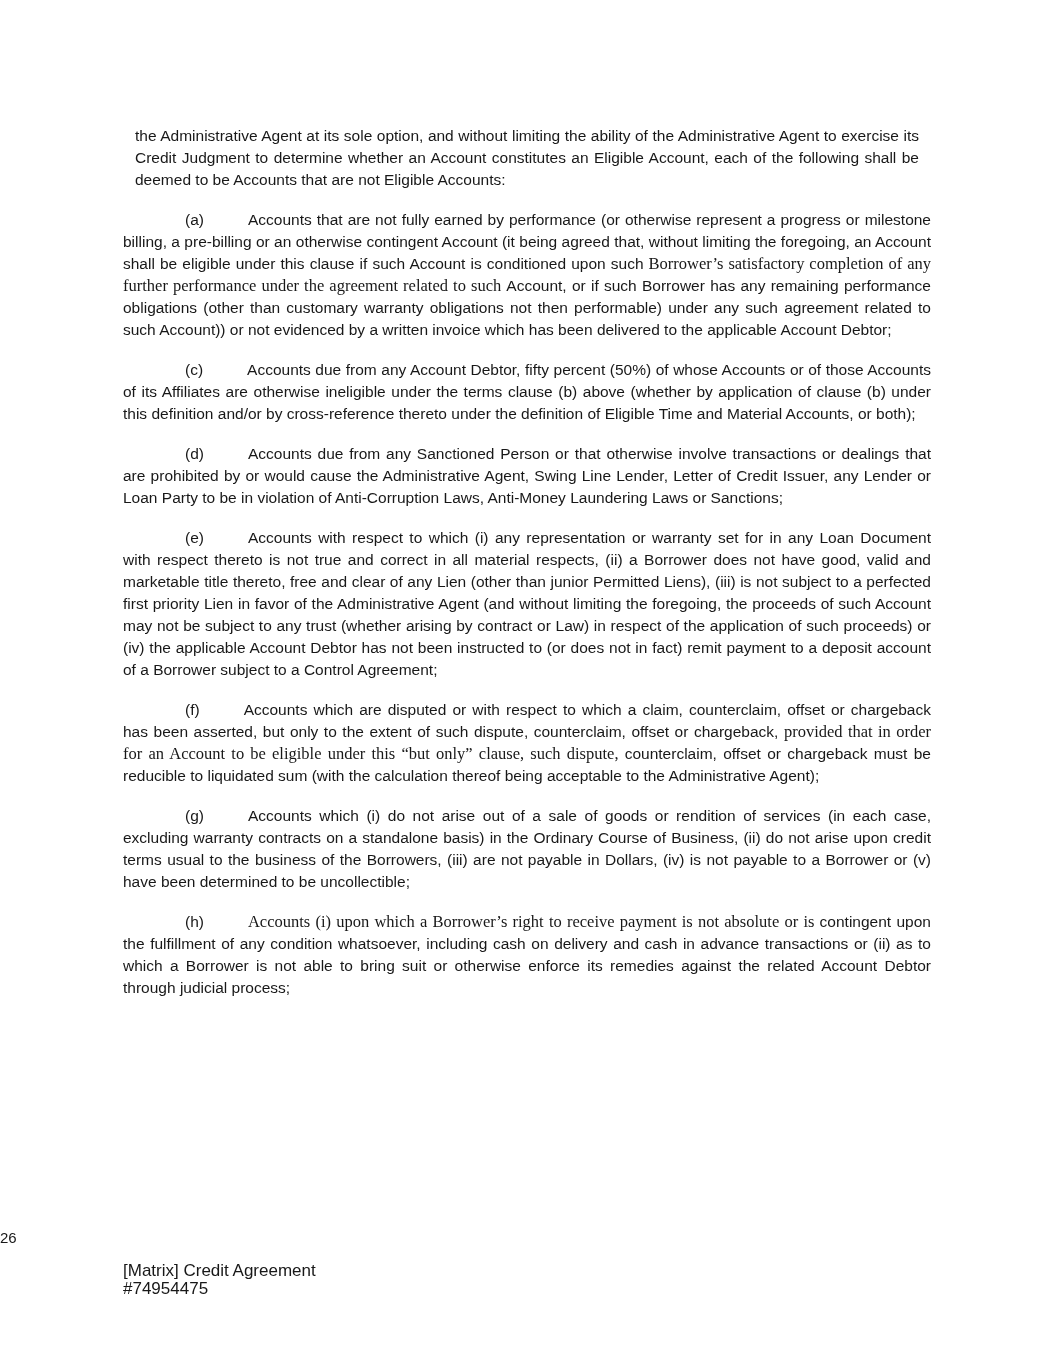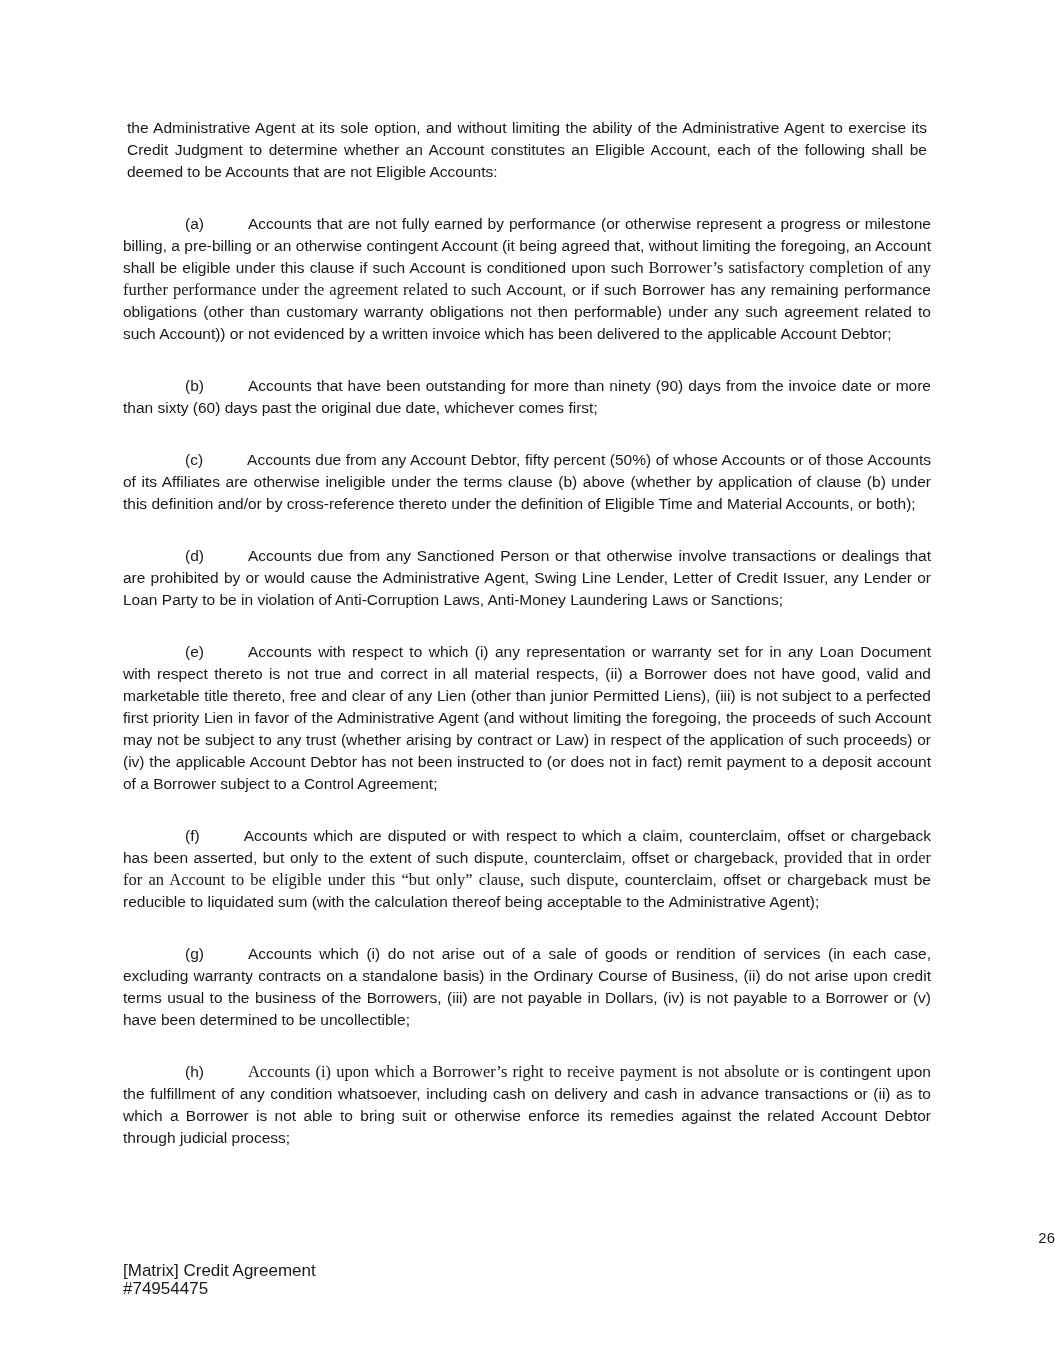--- a/index.html
+++ b/index.html
@@ -18,59 +18,58 @@
   .content {
     position: absolute;
     left: 123px;
     top: 113px;
     width: 808px;
     font-size: 15.5px;
     line-height: 22px;
     text-align: justify;
   }
   p.intro {
-    margin: 4px;
+    margin: 12px;
   }
   p.para {
-    margin: 30px 0 0 0;
+    margin: 18px 0 0 0;
     text-indent: 62px;
   }
   .tab {
     display: inline-block;
     width: 44px;
   }
   .serif {
     font-family: "Liberation Serif", serif;
     font-size: 16.5px;
   }
   .page-number {
     position: absolute;
     left: 0;
     top: 1229px;
     width: 1055px;
-    text-align: right;
+    text-align: left;
     font-size: 15px;
   }
   .doc-footer {
     position: absolute;
     left: 123px;
     top: 1262px;
     font-size: 17px;
     line-height: 17.5px;
     text-align: left;
   }
 </style>
 </head>
 <body>
 
 <div class="content">
   <p class="intro">the Administrative Agent at its sole option, and without limiting the ability of the Administrative Agent to exercise its Credit Judgment to determine whether an Account constitutes an Eligible Account, each of the following shall be deemed to be Accounts that are not Eligible Accounts:</p>
   <div id="paragraphs">
       <p class="para"><span>(a)</span><span class="tab"></span><span>Accounts that are not fully earned by performance (or otherwise represent a progress or milestone billing, a pre-billing or an otherwise contingent Account (it being agreed that, without limiting the foregoing, an Account shall be eligible under this clause if such Account is conditioned upon such </span><span class="serif">Borrower’s satisfactory completion of any further performance under the agreement related to such </span><span>Account, or if such Borrower has any remaining performance obligations (other than customary warranty obligations not then performable) under any such agreement related to such Account)) or not evidenced by a written invoice which has been delivered to the applicable Account Debtor;</span></p>
-      <p class="para"><span>(b)</span><span class="tab"></span><span>Accounts that have been outstanding for more than ninety (90) days from the invoice date or more than sixty (60) days past the original due date, whichever comes first;</span></p>
       <p class="para"><span>(c)</span><span class="tab"></span><span>Accounts due from any Account Debtor, fifty percent (50%) of whose Accounts or of those Accounts of its Affiliates are otherwise ineligible under the terms clause (b) above (whether by application of clause (b) under this definition and/or by cross-reference thereto under the definition of Eligible Time and Material Accounts, or both);</span></p>
       <p class="para"><span>(d)</span><span class="tab"></span><span>Accounts due from any Sanctioned Person or that otherwise involve transactions or dealings that are prohibited by or would cause the Administrative Agent, Swing Line Lender, Letter of Credit Issuer, any Lender or Loan Party to be in violation of Anti-Corruption Laws, Anti-Money Laundering Laws or Sanctions;</span></p>
       <p class="para"><span>(e)</span><span class="tab"></span><span>Accounts with respect to which (i) any representation or warranty set for in any Loan Document with respect thereto is not true and correct in all material respects, (ii) a Borrower does not have good, valid and marketable title thereto, free and clear of any Lien (other than junior Permitted Liens), (iii) is not subject to a perfected first priority Lien in favor of the Administrative Agent (and without limiting the foregoing, the proceeds of such Account may not be subject to any trust (whether arising by contract or Law) in respect of the application of such proceeds) or (iv) the applicable Account Debtor has not been instructed to (or does not in fact) remit payment to a deposit account of a Borrower subject to a Control Agreement;</span></p>
       <p class="para"><span>(f)</span><span class="tab"></span><span>Accounts which are disputed or with respect to which a claim, counterclaim, offset or chargeback has been asserted, but only to the extent of such dispute, counterclaim, offset or chargeback, </span><span class="serif">provided that in order for an Account to be eligible under this “but only” clause, such dispute, </span><span>counterclaim, offset or chargeback must be reducible to liquidated sum (with the calculation thereof being acceptable to the Administrative Agent);</span></p>
       <p class="para"><span>(g)</span><span class="tab"></span><span>Accounts which (i) do not arise out of a sale of goods or rendition of services (in each case, excluding warranty contracts on a standalone basis) in the Ordinary Course of Business, (ii) do not arise upon credit terms usual to the business of the Borrowers, (iii) are not payable in Dollars, (iv) is not payable to a Borrower or (v) have been determined to be uncollectible;</span></p>
       <p class="para"><span>(h)</span><span class="tab"></span><span class="serif">Accounts (i) upon which a Borrower’s right to receive payment is not absolute or is </span><span>contingent upon the fulfillment of any condition whatsoever, including cash on delivery and cash in advance transactions or (ii) as to which a Borrower is not able to bring suit or otherwise enforce its remedies against the related Account Debtor through judicial process;</span></p>
     </div>
 </div>
 
 <div class="page-number">26</div>

